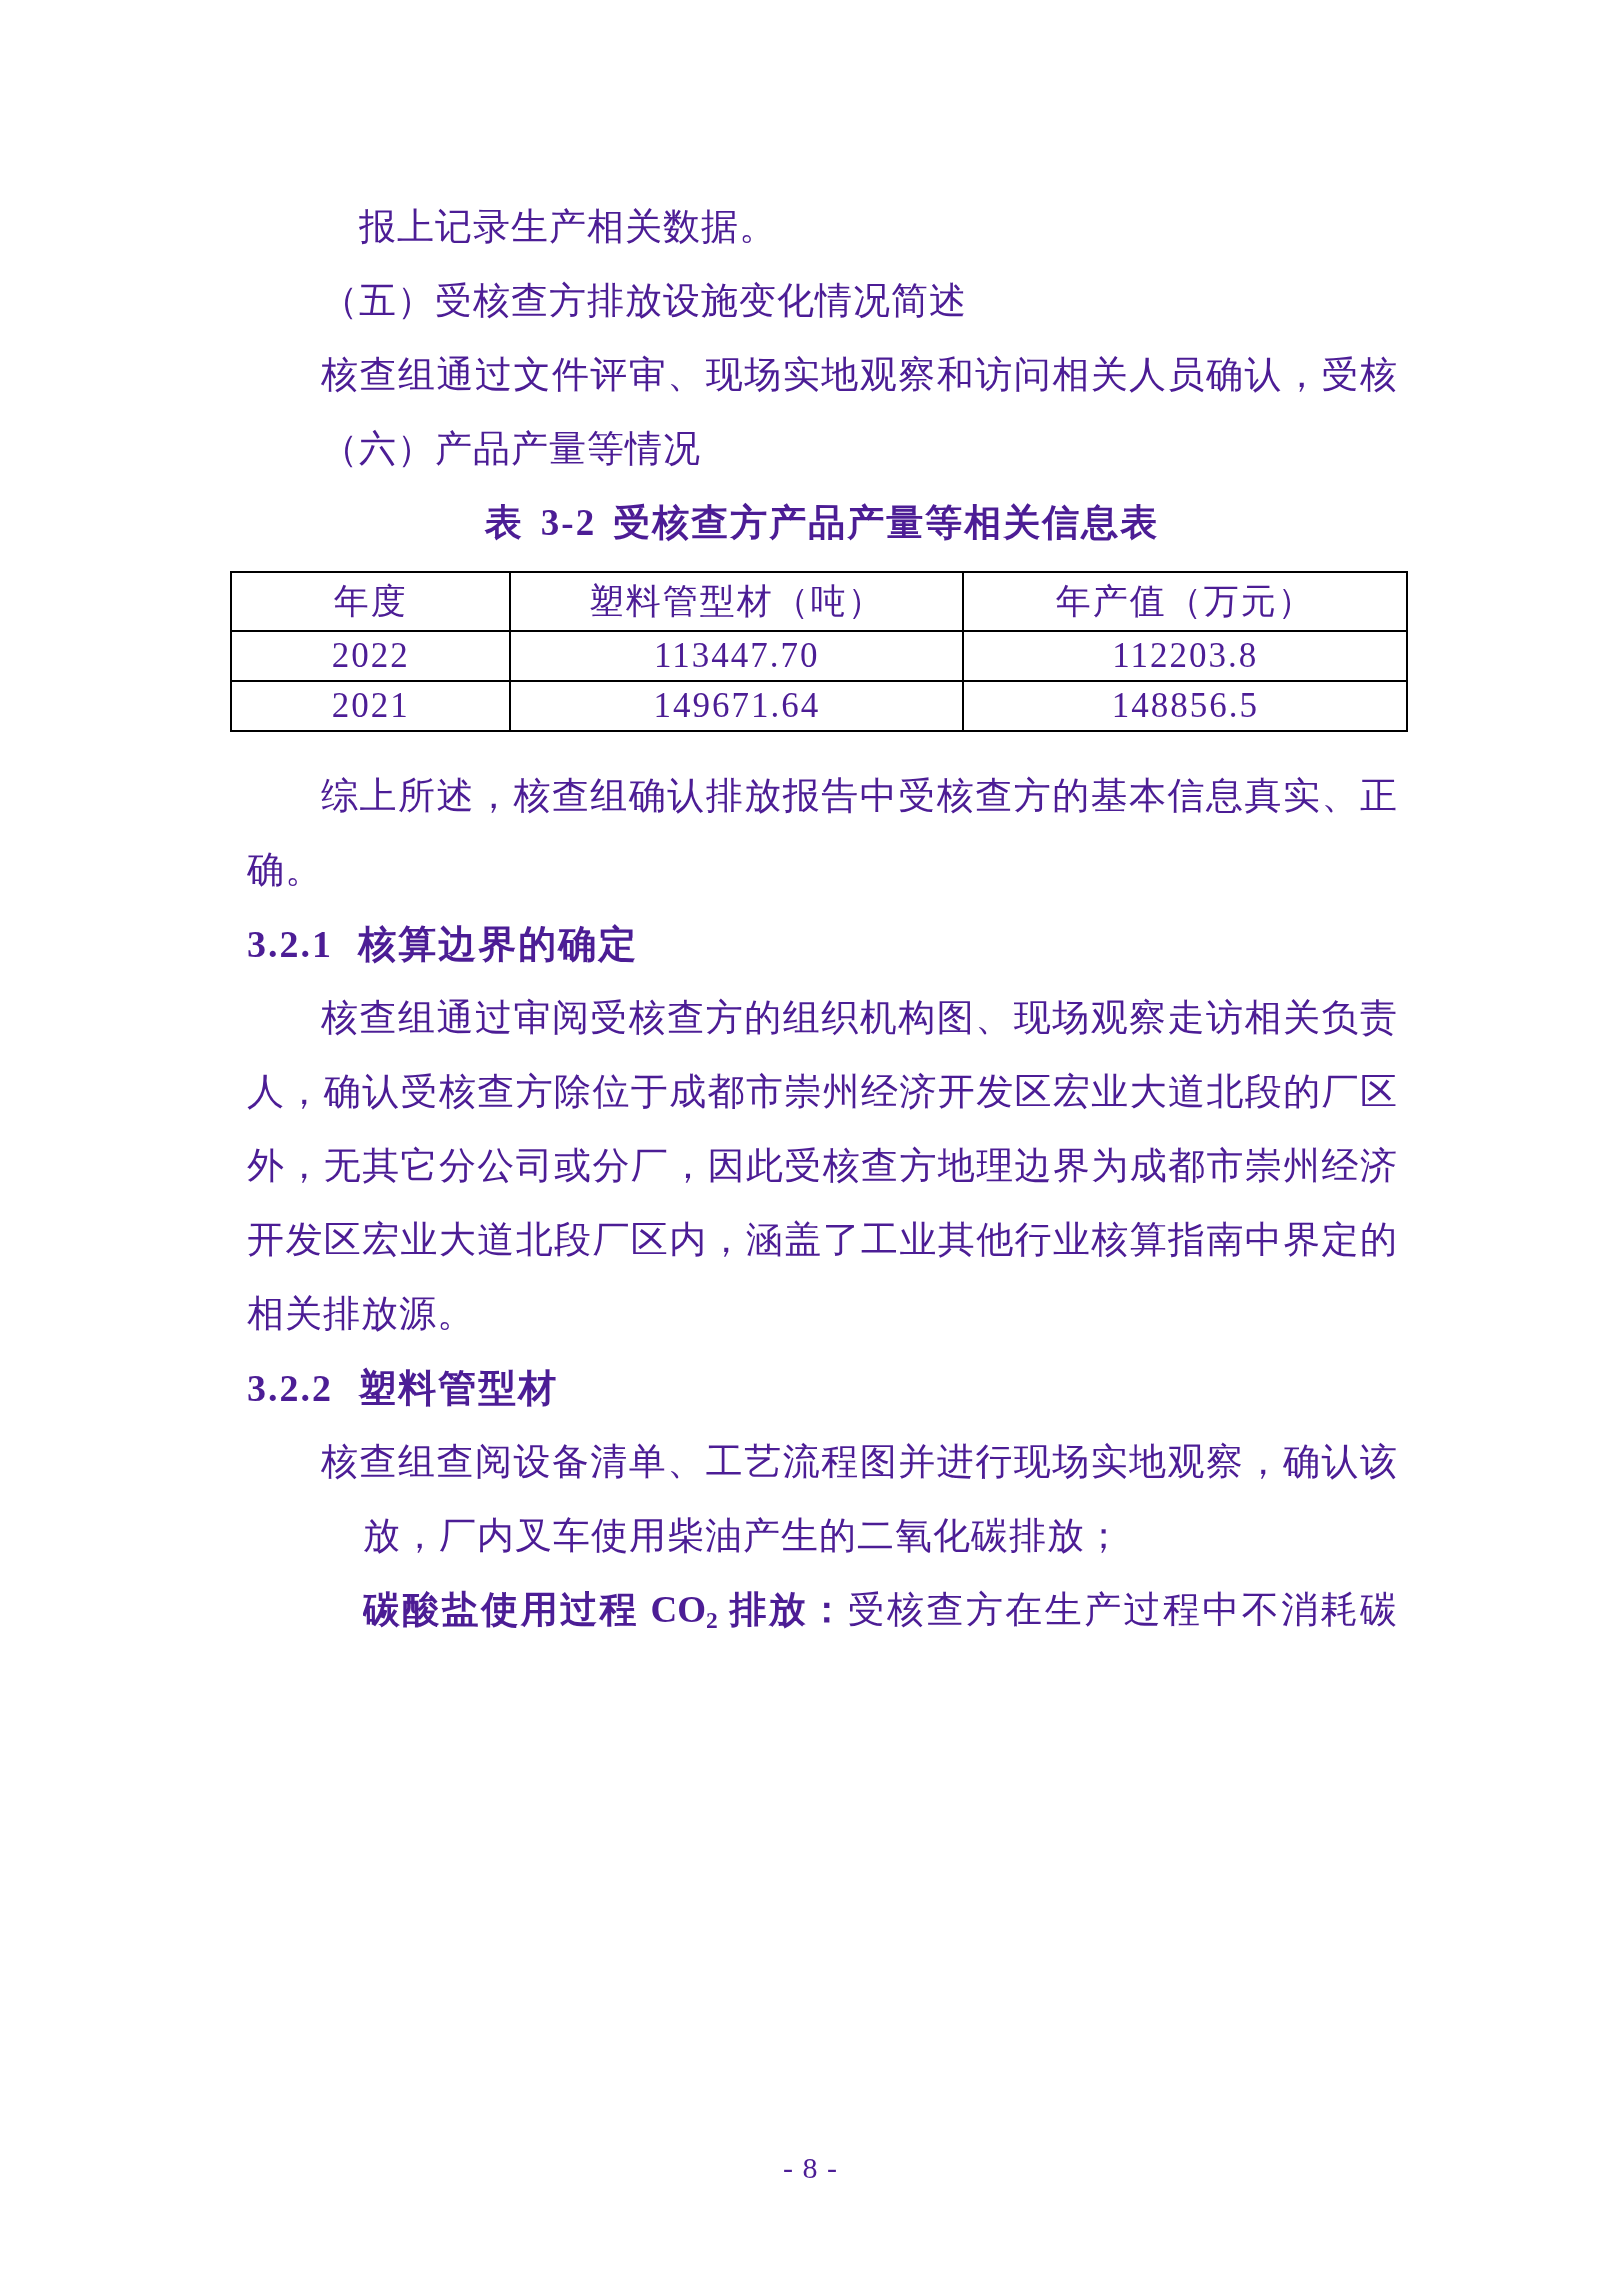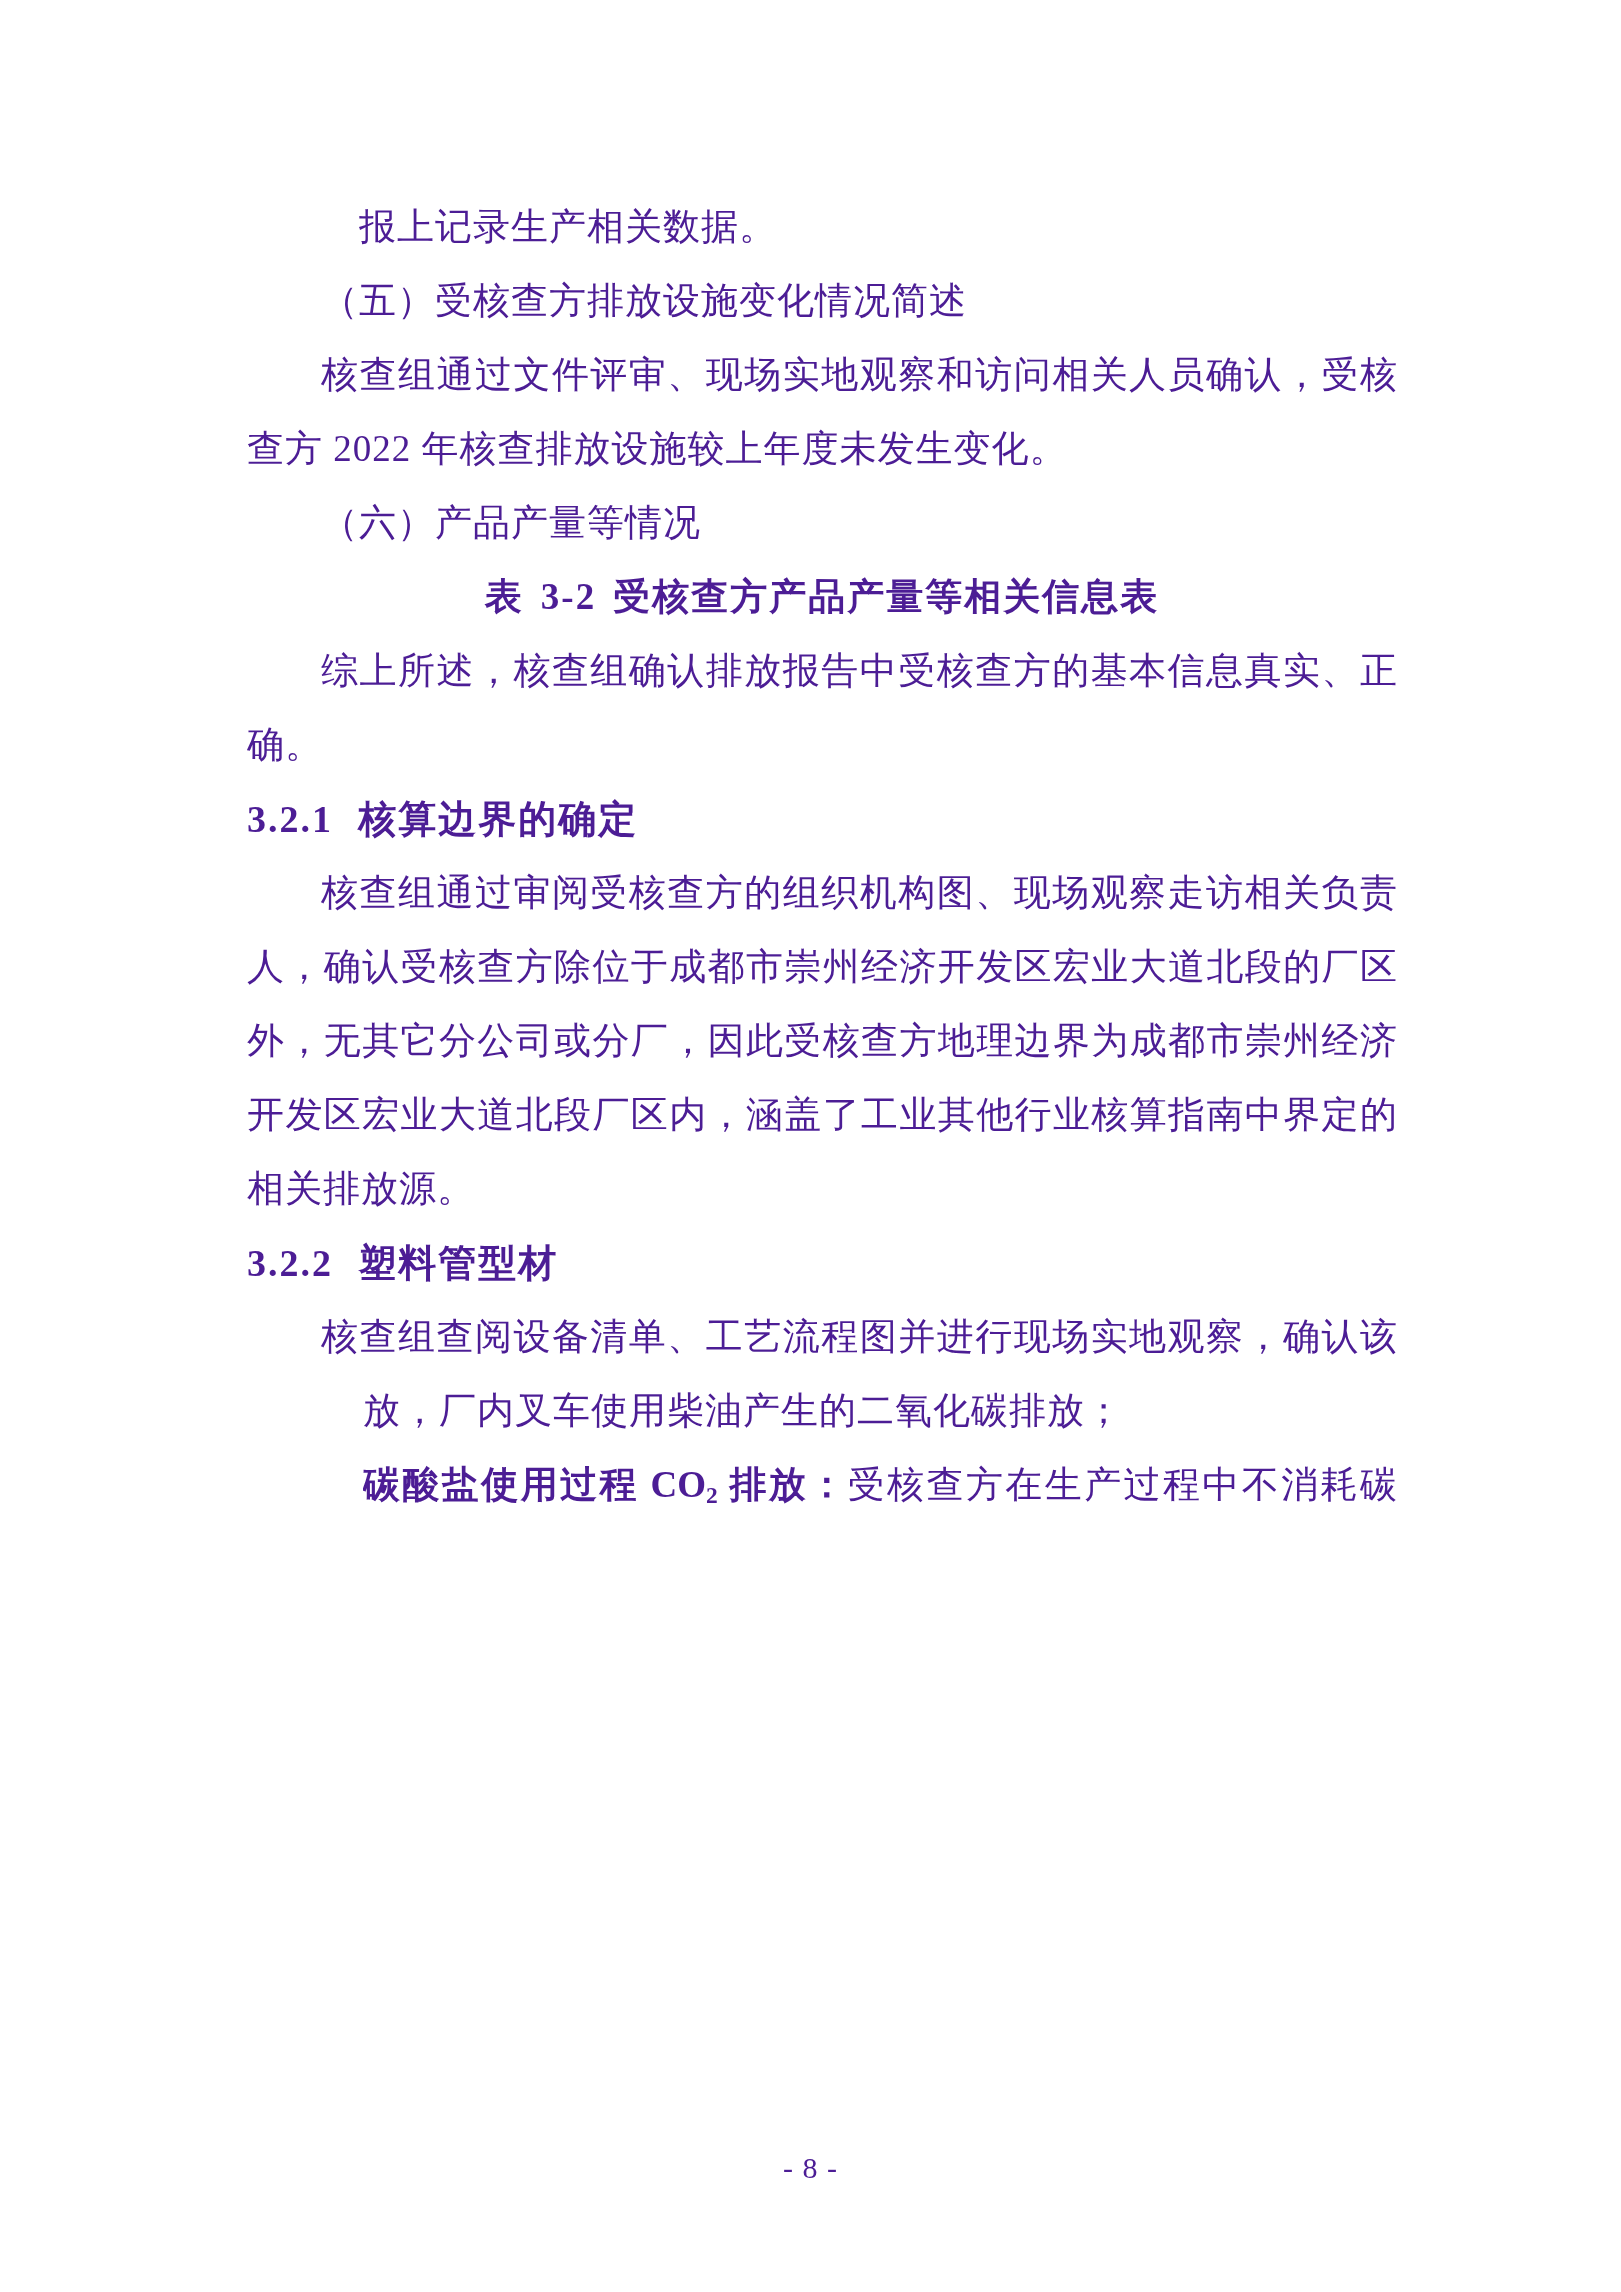--- a/index.html
+++ b/index.html
@@ -93,26 +93,49 @@
 </head>
 <body>
 
 <div class="page">
   <div class="content">
 
     <div class="line ind3">报上记录生产相关数据。</div>
 
     <div class="line ind2">（五）受核查方排放设施变化情况简述</div>
     <div class="line ind2 fill">核查组通过文件评审、现场实地观察和访问相关人员确认，受核</div>
-    <div class="line">查方 2022 年核查排放设施较上年度未发生变化。</div>
 
     <div class="line ind2">（六）产品产量等情况</div>
 
     <div class="line table-title">表 3-2 受核查方产品产量等相关信息表</div>
 
+    <table class="v-table">
+      <colgroup>
+        <col style="width:279px">
+        <col style="width:453px">
+        <col style="width:444px">
+      </colgroup>
+      <tbody>
+        <tr class="t-head">
+          <td>年度</td>
+          <td>塑料管型材（吨）</td>
+          <td>年产值（万元）</td>
+        </tr>
+        <tr class="t-row">
+          <td>2022</td>
+          <td>113447.70</td>
+          <td>112203.8</td>
+        </tr>
+        <tr class="t-row">
+          <td>2021</td>
+          <td>149671.64</td>
+          <td>148856.5</td>
+        </tr>
+      </tbody>
+    </table>
 
     <div class="line ind2 fill">综上所述，核查组确认排放报告中受核查方的基本信息真实、正</div>
     <div class="line">确。</div>
 
 
     <div class="line h2">3.2.1 核算边界的确定</div>
     <div class="line ind2 fill">核查组通过审阅受核查方的组织机构图、现场观察走访相关负责</div>
     <div class="line fill">人，确认受核查方除位于成都市崇州经济开发区宏业大道北段的厂区</div>
     <div class="line fill">外，无其它分公司或分厂，因此受核查方地理边界为成都市崇州经济</div>
     <div class="line fill">开发区宏业大道北段厂区内，涵盖了工业其他行业核算指南中界定的</div>

